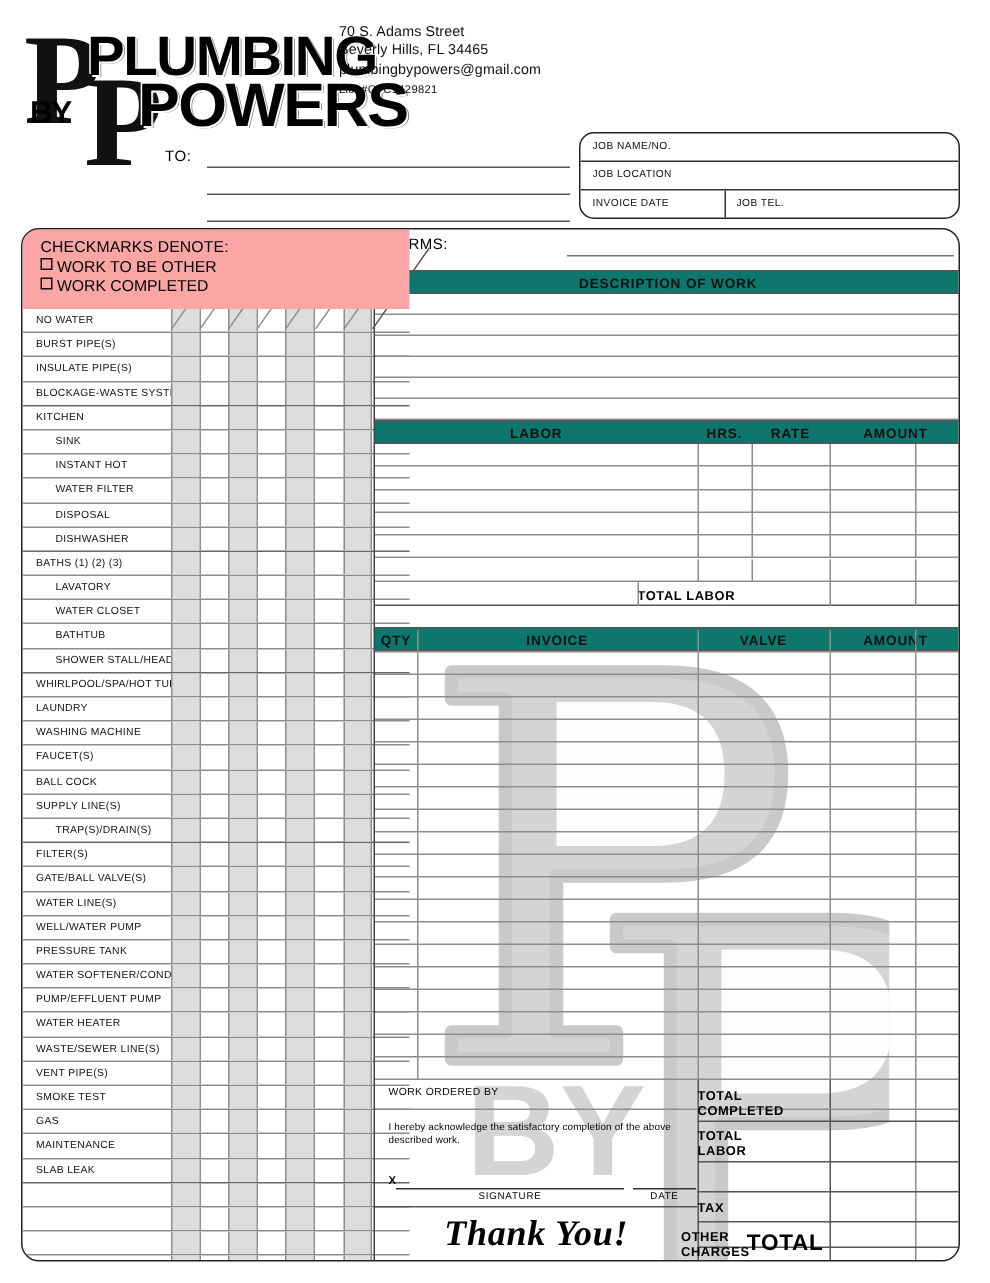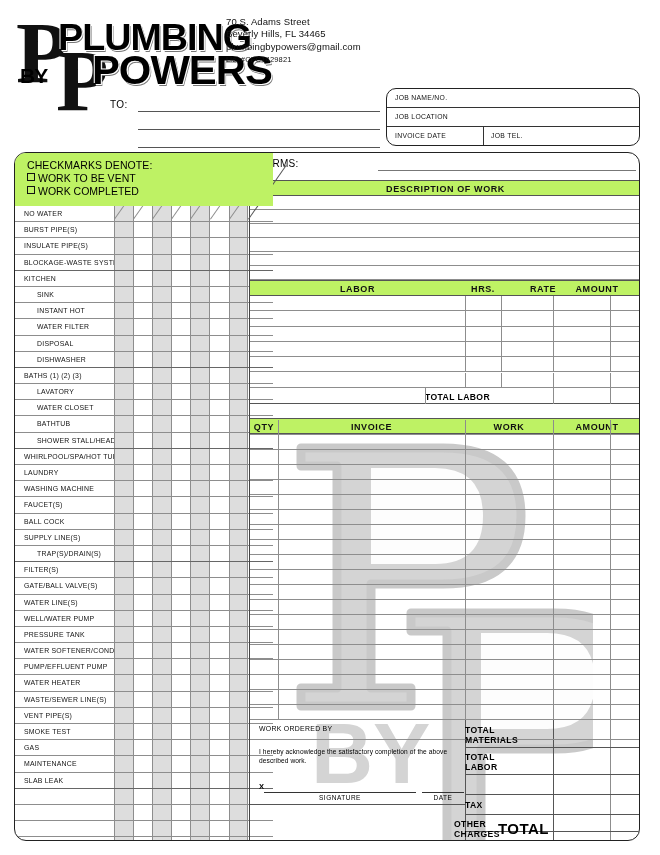--- a/index.html
+++ b/index.html
@@ -43,21 +43,21 @@
   
   #mainbox{position:absolute;left:14px;top:152px;width:626px;height:689px;
     border:1.3px solid #222;border-radius:12px;box-sizing:border-box;overflow:hidden;background:#fff;}
 
   
   #watermark{position:absolute;left:278px;top:285px;width:300px;height:430px;overflow:hidden;pointer-events:none;}
   #watermark svg{position:absolute;left:0;top:0;}
 
   
   #leftpanel{position:absolute;left:0;top:0;width:258px;height:100%;}
-  #denote{position:absolute;left:0;top:0;width:258px;height:53px;background:#bef264;z-index:6;}
+  #denote{position:absolute;left:0;top:0;width:258px;height:53px;background:#fca5a5;z-index:6;}
   #denote .d1{position:absolute;left:12px;top:6px;font-size:10.5px;letter-spacing:0.1px;}
   #denote .d2{position:absolute;left:12px;top:19px;font-size:10.5px;}
   #denote .d3{position:absolute;left:12px;top:32px;font-size:10.5px;}
   .cbx{display:inline-block;width:6px;height:6px;border:1.1px solid #111;margin-right:3px;vertical-align:1px;}
 
   
   #diagband{position:absolute;left:92px;top:0;width:200px;height:53px;z-index:5;}
   .diaglabel{position:absolute;font-size:6.9px;font-weight:bold;letter-spacing:0.2px;white-space:nowrap;
     transform-origin:left bottom;transform:rotate(-55deg);color:#111;}
 
@@ -72,21 +72,21 @@
   .cell.sh{background:#dddddd;}
   .cell:last-child{border-right:1px solid #8d8d8d;}
   #vdiv{position:absolute;left:234px;top:0;width:1.4px;height:689px;background:#444;z-index:4;}
 
   
   #rightpanel{position:absolute;left:235px;top:0;width:391px;height:689px;}
   #terms{position:absolute;left:0;top:0;width:391px;height:27px;}
   #terms .tl{position:absolute;left:9px;top:5px;font-size:10px;letter-spacing:0.3px;}
   #terms .tline{position:absolute;left:128px;top:17px;width:258px;border-bottom:1px solid #777;}
 
-  .hdrbar{position:absolute;left:0;width:391px;box-sizing:border-box;background:#bef264;
+  .hdrbar{position:absolute;left:0;width:391px;box-sizing:border-box;background:#0f766e;
     border-top:1.7px solid #555;border-bottom:1.7px solid #555;text-align:center;
     font-size:9px;font-weight:bold;letter-spacing:0.6px;color:#111;}
   #dowbar{top:27px;height:16px;line-height:16px;}
 
   .rrow{position:absolute;left:0;width:391px;box-sizing:border-box;border-bottom:1px solid #8d8d8d;}
   .rrow.thick{border-bottom:1.6px solid #555;}
   .vline{position:absolute;width:1px;background:#8d8d8d;}
   .vline.dark{background:#555;width:1.2px;}
 
   .hcell{position:absolute;top:0;height:100%;line-height:16px;text-align:center;
@@ -169,21 +169,21 @@
           <path d="M188 195 L254 195 Q302 195 302 243 Q302 291 254 291 L188 291 Z"></path>
         </g>
         <text x="18" y="345" font-family="Liberation Sans, sans-serif" font-weight="bold" font-size="86" fill="#d4d4d4">BY</text>
       </svg>
     </div>
 
     <div id="leftpanel">
 
       <div id="denote">
         <div class="d1">CHECKMARKS DENOTE:</div>
-        <div class="d2"><span class="cbx"></span><span>WORK TO BE VENT</span></div>
+        <div class="d2"><span class="cbx"></span><span>WORK TO BE OTHER</span></div>
         <div class="d3"><span class="cbx"></span><span>WORK COMPLETED</span></div>
       </div>
 
       <div id="diagband">
           <div class="diaglabel" style="left: 7px; top: 46px;">TROUBLESHOOT</div>
           <div class="diaglabel" style="left: 12px; top: 44px;">INSPECT</div>
           <div style="position: absolute; left: 7px; top: 0px; width: 1px; height: 66px; background: rgb(141, 141, 141); transform-origin: left bottom; transform: rotate(35deg);"></div>
           <div class="diaglabel" style="left: 26.1px; top: 46px;">UNCLOG/CLEAN</div>
           <div style="position: absolute; left: 26.1px; top: 0px; width: 1px; height: 66px; background: rgb(141, 141, 141); transform-origin: left bottom; transform: rotate(35deg);"></div>
           <div class="diaglabel" style="left: 45.2px; top: 46px;">REPAIR</div>
@@ -698,21 +698,21 @@
           <div class="rrow" style="top: 57px; height: 14px;"></div>
           <div class="rrow" style="top: 71px; height: 14px;"></div>
           <div class="rrow" style="top: 85px; height: 14px;"></div>
           <div class="rrow" style="top: 99px; height: 14px;"></div>
           <div class="rrow" style="top: 113px; height: 14px;"></div>
         </div>
 
       <div class="hdrbar" id="laborbar">
         <span class="hcell" style="left:0;width:215px;">LABOR</span>
         <span class="hcell" style="left:215px;width:36px;">HRS.</span>
-        <span class="hcell" style="left:267px;width:52px;">RATE</span>
+        <span class="hcell" style="left:251px;width:52px;">RATE</span>
         <span class="hcell" style="left:303px;width:88px;">AMOUNT</span>
       </div>
 
       <div id="laborrows">
           <div class="rrow" style="top: 143px; height: 15.3px;">
             <div class="vline" style="left: 215px; top: 0px; height: 15.3px;"></div>
             <div class="vline" style="left: 251px; top: 0px; height: 15.3px;"></div>
             <div class="vline" style="left: 303px; top: 0px; height: 15.3px;"></div>
             <div class="vline" style="left: 360px; top: 0px; height: 15.3px;"></div>
           </div>
@@ -750,21 +750,21 @@
             <div class="tlabel" style="left: 175px; top: 4px; width: 126px;">TOTAL LABOR</div>
             <div class="vline" style="left: 175px; top: 0px; height: 16px;"></div>
             <div class="vline" style="left: 303px; top: 0px; height: 16px;"></div>
             <div class="vline" style="left: 360px; top: 0px; height: 16px;"></div>
           </div>
         </div>
 
       <div class="hdrbar" id="matbar">
         <span class="hcell" style="left:0;width:28px;">QTY</span>
         <span class="hcell" style="left:28px;width:187px;">INVOICE</span>
-        <span class="hcell" style="left:215px;width:88px;">WORK</span>
+        <span class="hcell" style="left:215px;width:88px;">VALVE</span>
         <span class="hcell" style="left:303px;width:88px;">AMOUNT</span>
       </div>
 
       <div id="matrows">
           <div class="rrow" style="top: 267px; height: 15px;">
             <div class="vline" style="left: 28px; top: 0px; height: 15px;"></div>
             <div class="vline" style="left: 215px; top: 0px; height: 15px;"></div>
             <div class="vline" style="left: 303px; top: 0px; height: 15px;"></div>
             <div class="vline" style="left: 360px; top: 0px; height: 15px;"></div>
           </div>
@@ -890,22 +890,23 @@
           <div class="vline" style="left:360px;top:0;height:122px;"></div>
           <div class="rrow" style="top:0;height:20px;"></div>
           <div id="woby" style="top:5px;">WORK ORDERED BY</div>
           <div id="ack" style="top:27px;">I hereby acknowledge the satisfactory completion of the above described work.</div>
           <div id="sigX" style="top:62px;">X</div>
           <div id="sigline" style="left:14px;top:72px;width:152px;"></div>
           <div id="sigcap" style="left:50px;top:74px;width:80px;">SIGNATURE</div>
           <div id="dateline" style="left:172px;top:72px;width:42px;"></div>
           <div id="datecap" style="left:168px;top:74px;width:50px;">DATE</div>
           <div class="rrow thick" style="top:84px;height:0px;width:215px;"></div>
+          <div id="thanks" style="left:0;top:90px;width:215px;">Thank You!</div>
           <div class="rrow thick" style="top:27px;height:0;left:215px;width:176px;"></div>
-          <div class="tlabel" style="left:215px;top:5px;width:84px;"><span>TOTAL</span><br><span>MATERIALS</span></div>
+          <div class="tlabel" style="left:215px;top:5px;width:84px;"><span>TOTAL</span><br><span>COMPLETED</span></div>
           <div class="rrow thick" style="top:54px;height:0;left:215px;width:176px;"></div>
           <div class="tlabel" style="left:215px;top:32px;width:84px;"><span>TOTAL</span><br><span>LABOR</span></div>
           <div class="rrow thick" style="top:74px;height:0;left:215px;width:176px;"></div>
           <div class="rrow thick" style="top:94px;height:0;left:215px;width:176px;"></div>
           <div class="tlabel" style="left:215px;top:80px;width:84px;"><span>TAX</span></div>
           <div class="rrow thick" style="top:111px;height:0;left:215px;width:176px;"></div>
           <div class="tlabel" style="left:204px;top:99px;width:84px;"><span>OTHER</span><br><span>CHARGES</span></div>
           <div id="totalbig" style="left:215px;top:100px;width:84px;">TOTAL</div>
         </div>
     </div>

